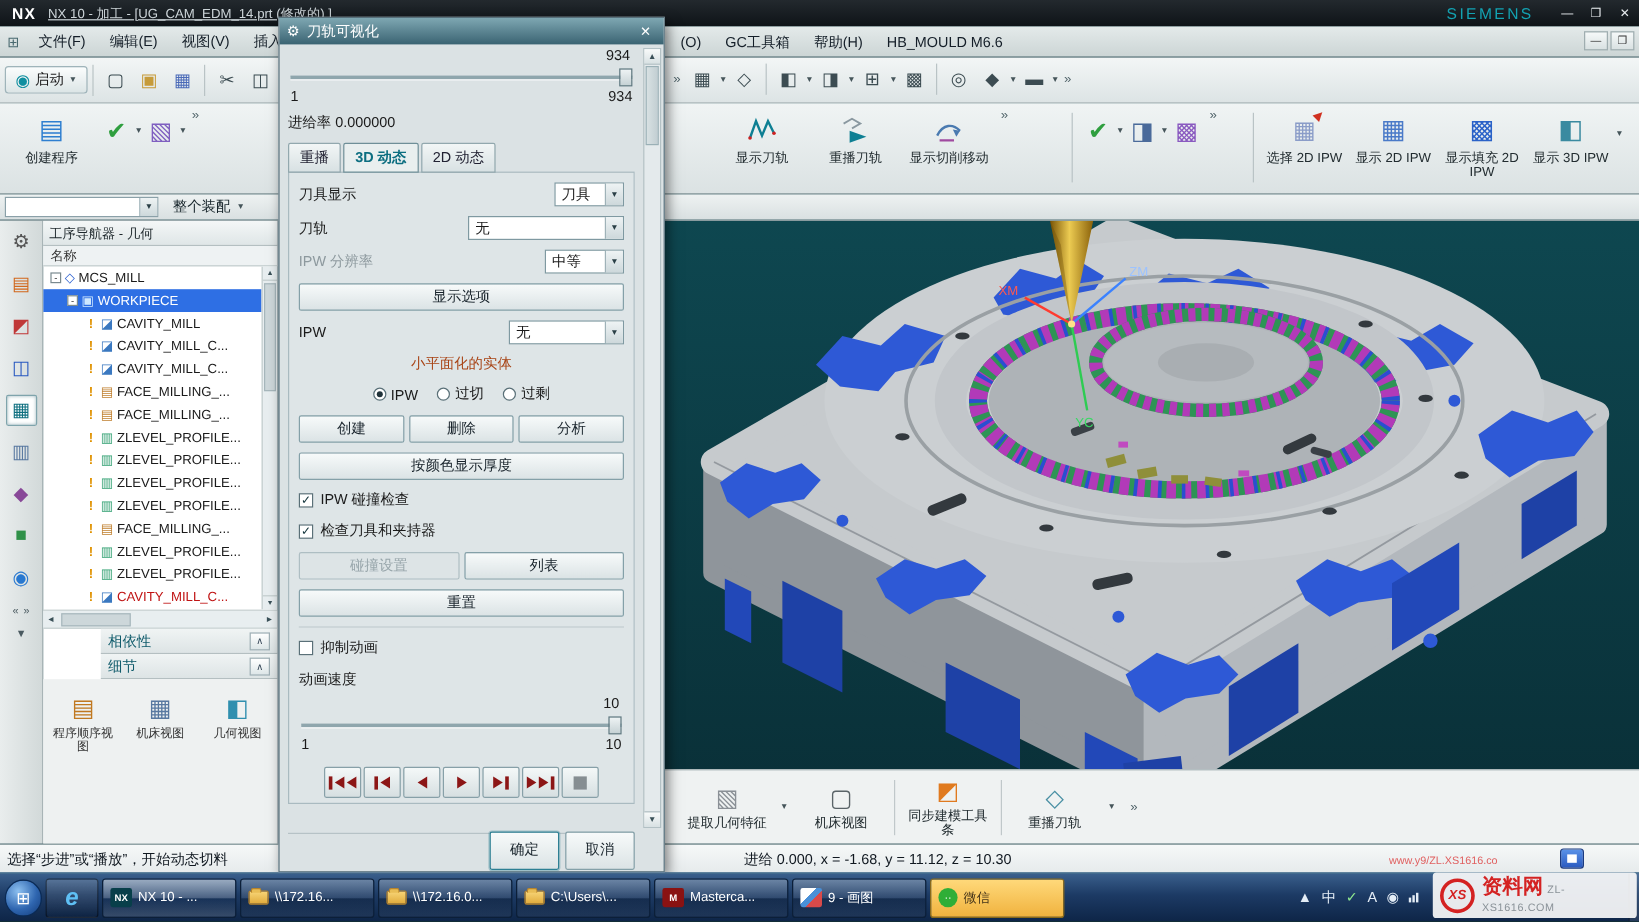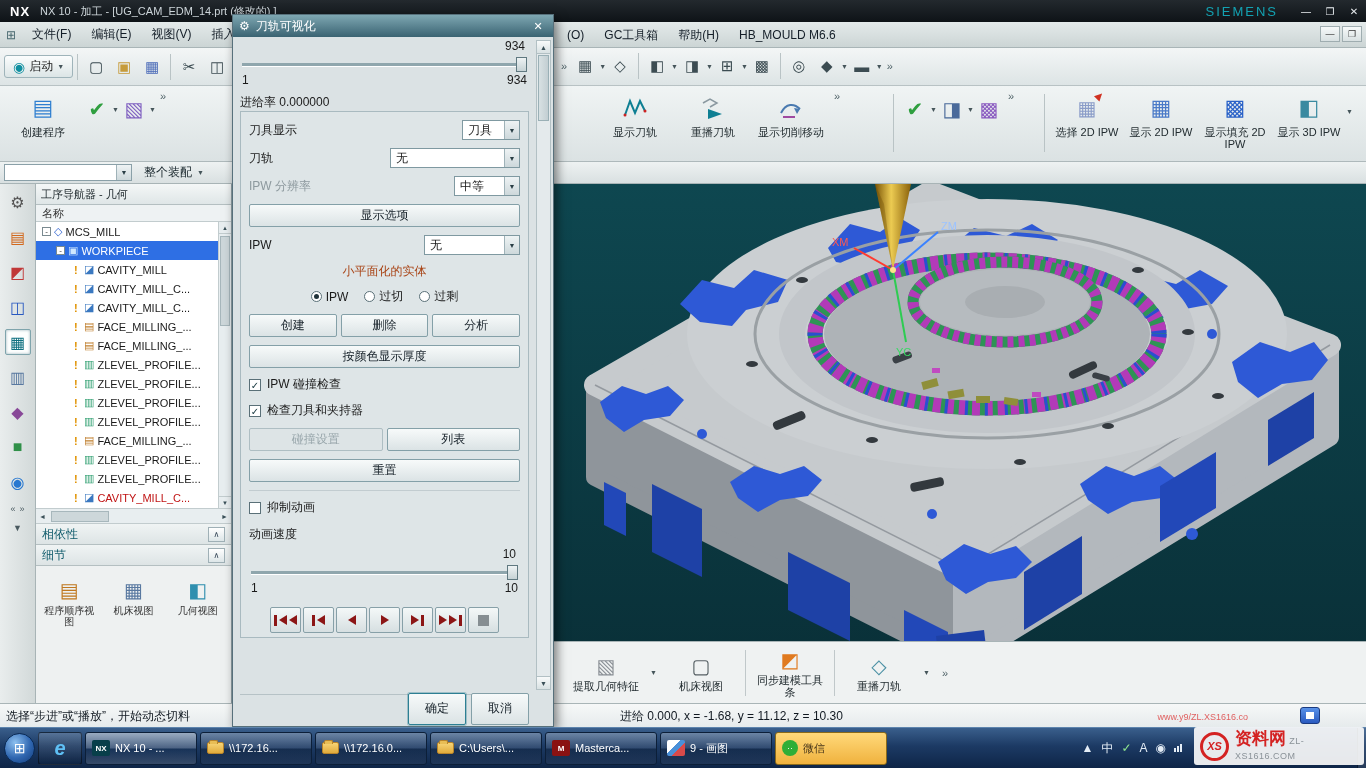--- a/index.html
+++ b/index.html
@@ -2,21 +2,21 @@
 <html><head>
 <meta charset="utf-8">
 <style>
   * { margin:0; padding:0; box-sizing:border-box; }
   body { font-family:"Liberation Sans", sans-serif; background:#222; }
   #screen { position:relative; width:1366px; height:768px; overflow:hidden; background:#0b3a43; font-size:12px; color:#1a1a1a; }
 
   
   .titlebar { position:absolute; top:0; left:0; right:0; height:22px; background:linear-gradient(#23292e,#0e1317); display:flex; align-items:center; color:#d8dde0; z-index:5; }
   .tb-logo { font-weight:bold; font-size:13px; padding:0 10px; color:#fff; letter-spacing:1px; }
-  .tb-title { font-size:11px; color:#cdd5d9; }
+  .tb-title { font-size:11px; color:#cdd5d9;text-decoration:underline; }
   .tb-spring { flex:1; }
   .tb-brand { color:#13a2b2; font-weight:normal; font-size:13px; letter-spacing:2px; margin-right:16px; }
   .wbtn { width:24px; height:16px; display:flex; align-items:center; justify-content:center; font-size:10px; color:#e8ecef; }
 
   
   .menubar { position:absolute; top:22px; height:26px; left:0; right:0; background:linear-gradient(#e4eaea,#ccd5d5); border-bottom:1px solid #a9b5b7; display:flex; align-items:center; z-index:5; }
   .mico { margin:0 6px; color:#4a6a70; font-size:12px; }
   .mitem { padding:0 10px; height:100%; display:flex; align-items:center; color:#141e28; }
   .menu-right { position:absolute; left:557px; top:0; height:26px; display:flex; align-items:center; }
   .menu-ctrl { position:absolute; right:4px; top:4px; display:flex; gap:2px; }
@@ -64,21 +64,21 @@
   .trow { height:19px; display:flex; align-items:center; font-size:11px; gap:3px; padding-left:6px; white-space:nowrap; width:calc(100% - 13px); }
   .trow.d1 { padding-left:20px; }
   .trow.d2 { padding-left:38px; }
   .trow.sel { background:#2e6fe4; color:#fff; }
   .exp { width:9px; height:9px; border:1px solid #7a8a90; background:#fff; font-size:8px; line-height:7px; text-align:center; color:#333; flex:none; }
   .tmark { color:#e09200; font-weight:bold; font-size:11px; width:7px; flex:none; }
   .ticon { font-size:11px; flex:none; }
   .trow.red .tlabel { color:#c01414; }
   .nav-hscroll { height:15px; background:#e8eef0; border-bottom:1px solid #c2ccce; display:flex; align-items:center; font-size:7px; color:#3a5058; }
   .hthumb { width:58px; height:11px; background:#cdd7da; border:1px solid #a7b7bc; margin-left:2px; }
-  .nav-panel { height:21px; background:linear-gradient(#f0f4f4,#dde4e5); border-bottom:1px solid #b4bfc1; display:flex; align-items:center; padding:0 6px; color:#0e5a6a; font-size:12px; }
+  .nav-panel { height:21px; background:linear-gradient(#f0f4f4,#dde4e5); border-bottom:1px solid #b4bfc1; display:flex; align-items:center; padding:0 6px; color:#0e5a6a; font-size:12px;margin-left:48px; }
   .pchev { margin-left:auto; width:17px; height:15px; border:1px solid #9fb0b6; background:linear-gradient(#fff,#dde6e8); display:flex; align-items:center; justify-content:center; font-size:8px; color:#345; }
   .nav-views { flex:1; display:flex; align-items:flex-start; gap:10px; padding:12px 6px; background:#eef1f1; }
   .vbtn { width:58px; display:flex; flex-direction:column; align-items:center; gap:3px; }
   .vbtn .vico { font-size:20px; }
   .vbtn .vlab { font-size:10px; line-height:11px; text-align:center; color:#333; }
 
   .gfx { position:absolute; left:232px; right:0; top:0; bottom:0; }
   .gsvg { position:absolute; inset:0; width:100%; height:100%; }
   .btoolbar { position:absolute; left:322px; right:0; bottom:0; height:62px; background:#eff2f2; border-top:1px solid #a9b5b7; display:flex; align-items:center; gap:8px; padding-left:16px; }
   .bt { display:flex; flex-direction:column; align-items:center; width:72px; gap:2px; }
@@ -614,20 +614,25 @@
         <div class="vrow">934</div>
         <div class="hslider">
           <div class="groove"></div>
             <div class="handle"></div>
         </div>
         <div class="mmrow">
           <span>1</span>
           <span>934</span>
         </div>
         <div class="feed">进给率 0.000000</div>
+        <div class="tabs">
+          <span class="tab">重播</span>
+          <span class="tab active">3D 动态</span>
+          <span class="tab">2D 动态</span>
+        </div>
         <div class="tabpanel">
           <div class="frow">
             <span class="flabel">刀具显示</span>
             <span class="combo w58">
               <span class="cv">刀具</span>
               <span class="ca">▼</span>
             </span>
           </div>
           <div class="frow">
             <span class="flabel">刀轨</span>

